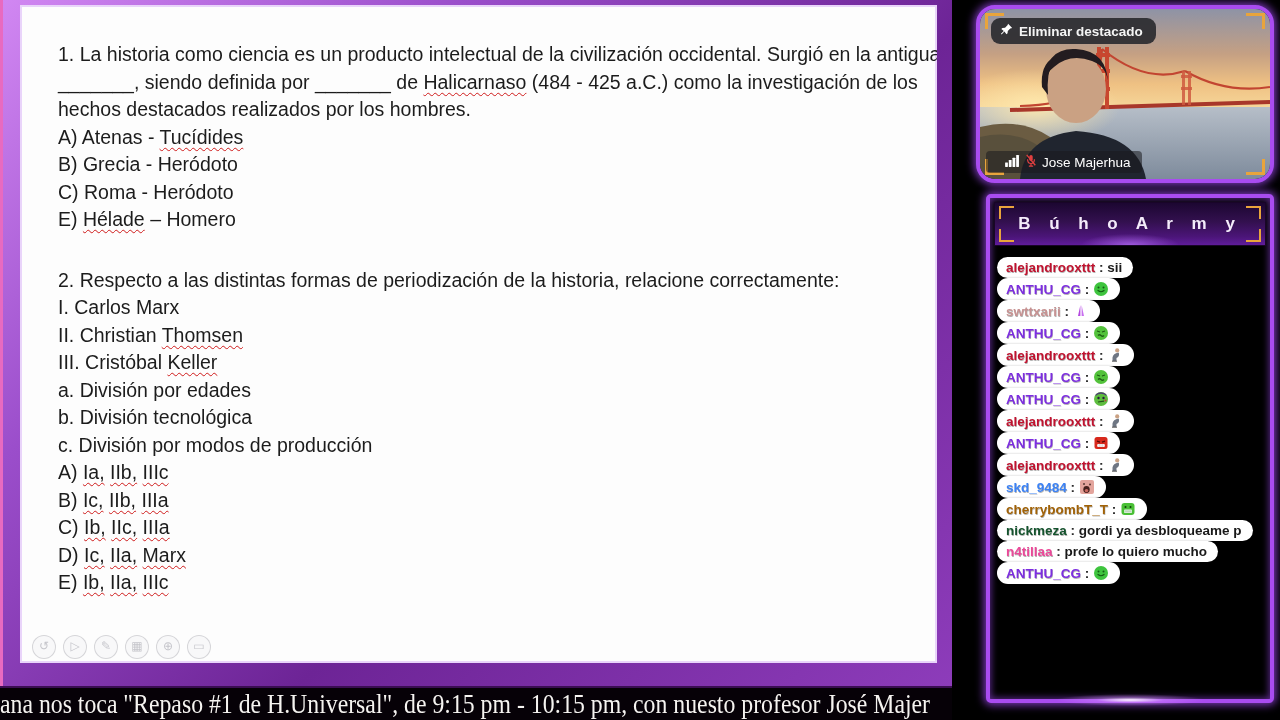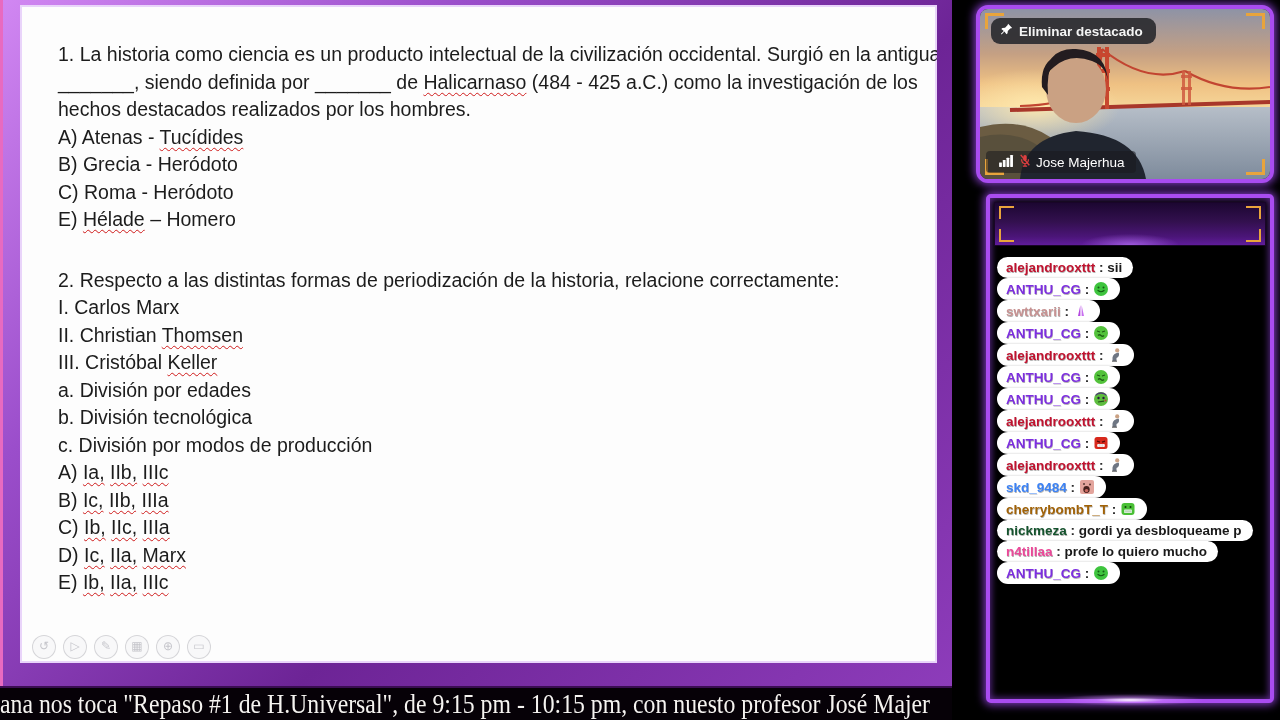--- a/index.html
+++ b/index.html
@@ -22,41 +22,41 @@
         background:rgba(235,235,240,.25);}
 
   
   .ticker{position:absolute;left:0;top:686px;width:952px;height:34px;background:#060107;
           overflow:hidden;border-top:2px solid #3a0d52;}
   .ticker-text{display:inline-block;font-family:"Liberation Serif",serif;font-size:27px;
                color:#f5f3f0;line-height:32px;white-space:nowrap;transform:scaleX(.88);
                transform-origin:left center;}
 
   
-  .neon{position:absolute;box-sizing:border-box;border:4px solid #a94cf0;border-radius:12px;
+  .neon{position:absolute;box-sizing:border-box;border:4px solid #a94cf0;border-radius:19px;
         box-shadow:0 0 9px 2px rgba(168,76,255,.75), inset 0 0 7px 1px rgba(168,76,255,.55);
         background:#000;}
   .corner{position:absolute;width:16px;height:13px;border:3px solid #e8a43c;z-index:5;}
   .c-tl{border-right:none;border-bottom:none;}
   .c-tr{border-left:none;border-bottom:none;}
   .c-bl{border-right:none;border-top:none;}
   .c-br{border-left:none;border-top:none;}
 
   
   .cam-frame{left:976px;top:5px;width:298px;height:178px;overflow:hidden;}
   .cam-frame .c-tl{top:4px;left:5px;} .cam-frame .c-tr{top:4px;right:5px;}
   .cam-frame .c-bl{bottom:4px;left:5px;} .cam-frame .c-br{bottom:4px;right:5px;}
   .cam-video{position:absolute;inset:0;}
   .cam-video svg{width:100%;height:100%;filter:blur(.6px);}
   .pin-badge{position:absolute;top:9px;left:11px;display:flex;align-items:center;gap:6px;
              background:rgba(44,44,48,.93);color:#f4f4f4;font-size:13.5px;font-weight:600;
              border-radius:9px;padding:5px 13px 5px 9px;z-index:6;}
   .name-badge{position:absolute;bottom:6px;left:6px;display:flex;align-items:center;gap:5px;
               background:rgba(25,25,30,.55);color:#fff;font-size:13.5px;border-radius:4px;
-              padding:3px 11px 3px 13px;z-index:6;}
+              padding:3px 11px 3px 19px;z-index:6;}
 
   
   .chat-frame{left:986px;top:194px;width:288px;height:509px;border-radius:5px;}
   .chat-header{position:relative;margin:4px 4px 8px 4px;height:42px;
                background:radial-gradient(ellipse 70px 16px at 50% 100%,rgba(190,120,255,.65),rgba(90,30,150,0) 70%),
                           linear-gradient(180deg,#1c0731 0%,#33104f 45%,#4b1578 80%,#5f1c9a 100%);
                border:1px solid #190528;color:#f4ecfa;font-size:17px;font-weight:bold;
                letter-spacing:7px;text-align:center;line-height:42px;}
   .chat-header .corner{width:13px;height:11px;border-width:2.5px;}
   .chat-header .c-tl{top:3px;left:4px;} .chat-header .c-tr{top:3px;right:4px;}
@@ -195,20 +195,21 @@
       <span>Jose Majerhua</span>
     </div>
   </div>
 
   <div class="neon chat-frame">
     <div class="chat-header">
       <span class="corner c-tl"></span>
       <span class="corner c-tr"></span>
       <span class="corner c-bl"></span>
       <span class="corner c-br"></span>
+      <span>B ú h o   A r m y</span>
     </div>
     <div id="chat-messages" class="chat-messages">
         <div class="msg">
           <span class="uname" style="color: rgb(193, 18, 47);">alejandrooxttt</span>
           <span class="sep"> : </span>
           <span class="mtext">sii</span>
         </div>
         <div class="msg">
           <span class="uname" style="color: rgb(125, 46, 224);">ANTHU_CG</span>
           <span class="sep"> : </span>

